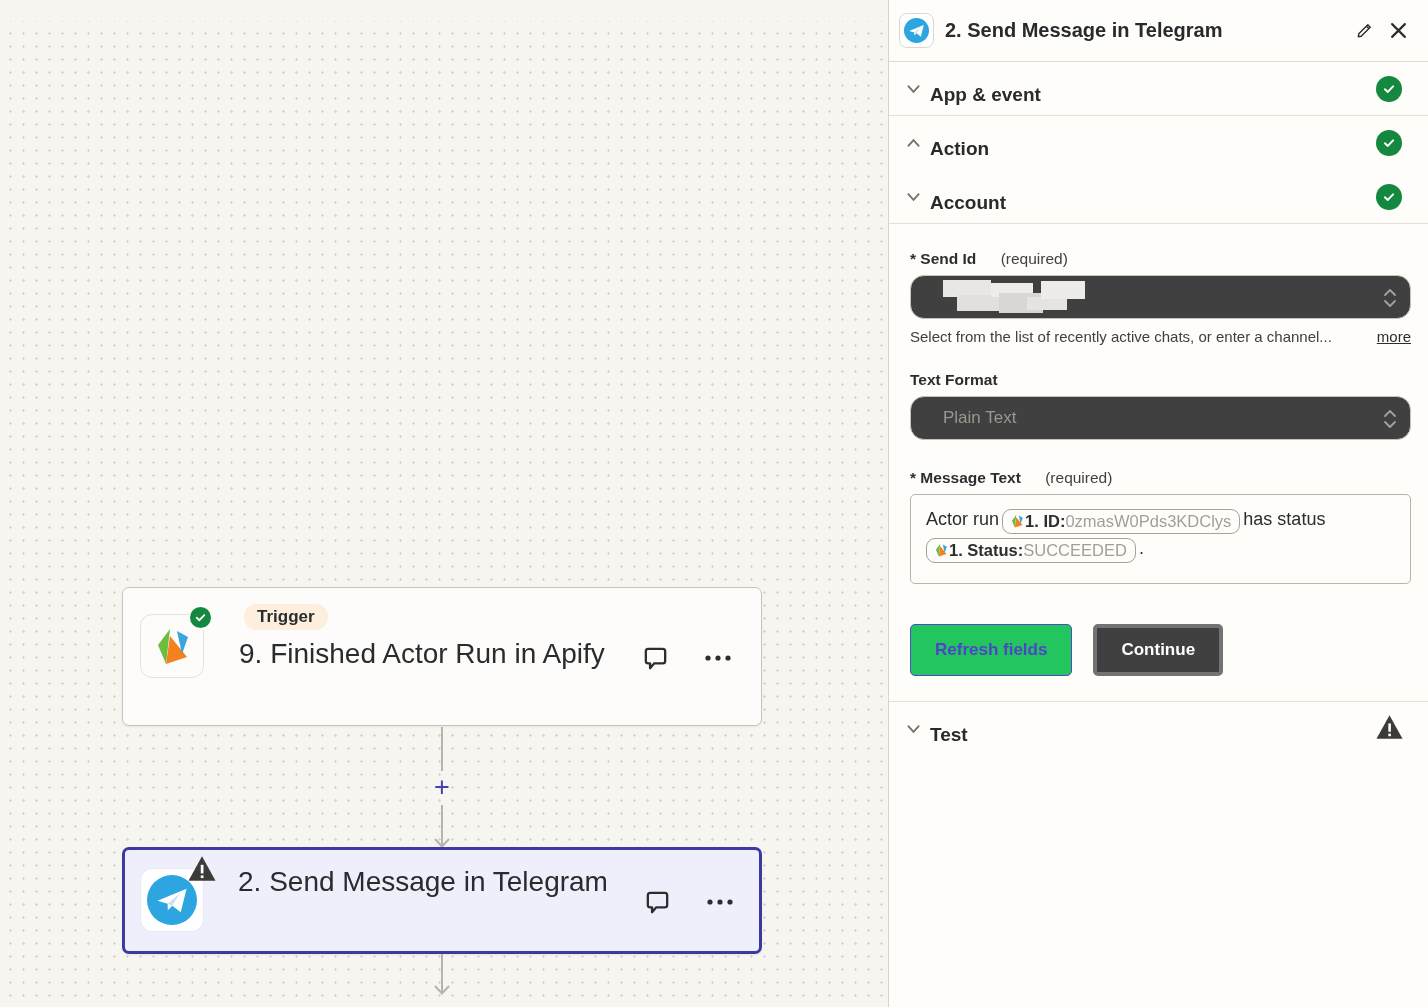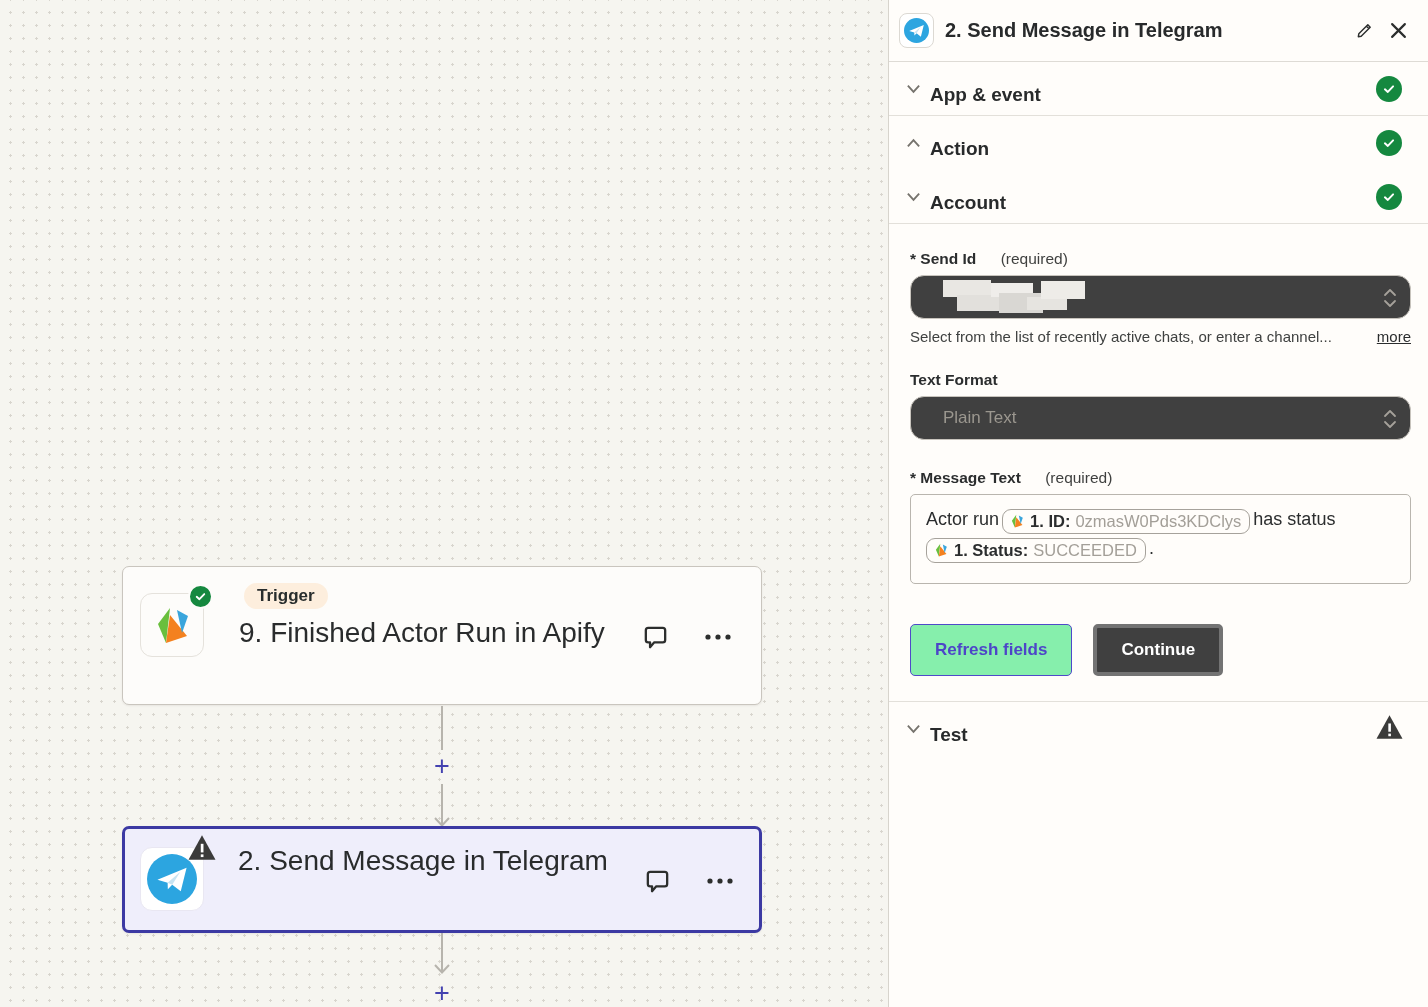--- a/index.html
+++ b/index.html
@@ -12,20 +12,21 @@
     background: #f6f5f0;
   }
 
   
   .canvas {
     position: absolute; inset: 0;
     background-color: #f6f5f0;
     background-image: radial-gradient(#d8d5ce 1px, rgba(0,0,0,0) 1.3px);
     background-size: 13px 13px;
     background-position: 4px 6px;
+    margin-top: 21px;
   }
   .step-card {
     position: absolute; left: 122px; width: 640px;
     background: #fdfcfa;
     border: 1px solid #c9c5be;
     border-radius: 7px;
     box-shadow: 0 1px 2px rgba(60,55,45,.08);
   }
   .card-trigger { top: 566px; height: 139px; }
   .card-action {
@@ -166,37 +167,36 @@
     font-size: 18px; line-height: 29px;
     cursor: text;
   }
   .token-pill {
     display: inline-flex; align-items: center;
     border: 1px solid #a6a29b; border-radius: 9px;
     padding: 0 8px 0 6px; height: 25px;
     background: #fffdfa;
     margin: 0 3px;
     vertical-align: -4px;
-    gap: 5px;
     white-space: nowrap;
     cursor: pointer;
   }
   .token-label { font-size: 16.5px; font-weight: bold; color: #2b2d2e; }
   .token-value { font-size: 16.5px; color: #a39f98; }
 
   .buttons-row { margin-top: 40px; display: flex; gap: 21px; }
   .btn {
     font-size: 17px; font-weight: bold;
     border-radius: 5px;
     padding: 0 24px; height: 52px;
     display: flex; align-items: center; justify-content: center;
     cursor: pointer;
     font-family: "Liberation Sans", "DejaVu Sans", sans-serif;
   }
-  .btn-outline { background: #86efac; border: 1px solid #4f4ac8; color: #4d45c8; }
+  .btn-outline { background: #22c55e; border: 1px solid #4f4ac8; color: #4d45c8; }
   .btn-primary { background: #404040; border: 4px solid #737373; color: #ffffff; }
 
   .test-section { margin-top: 25px; border-top: 1px solid #e3e0da; }
 </style>
 </head>
 <body>
 
 <svg width="0" height="0" style="position:absolute">
   <defs>
     <g id="apify-logo">

